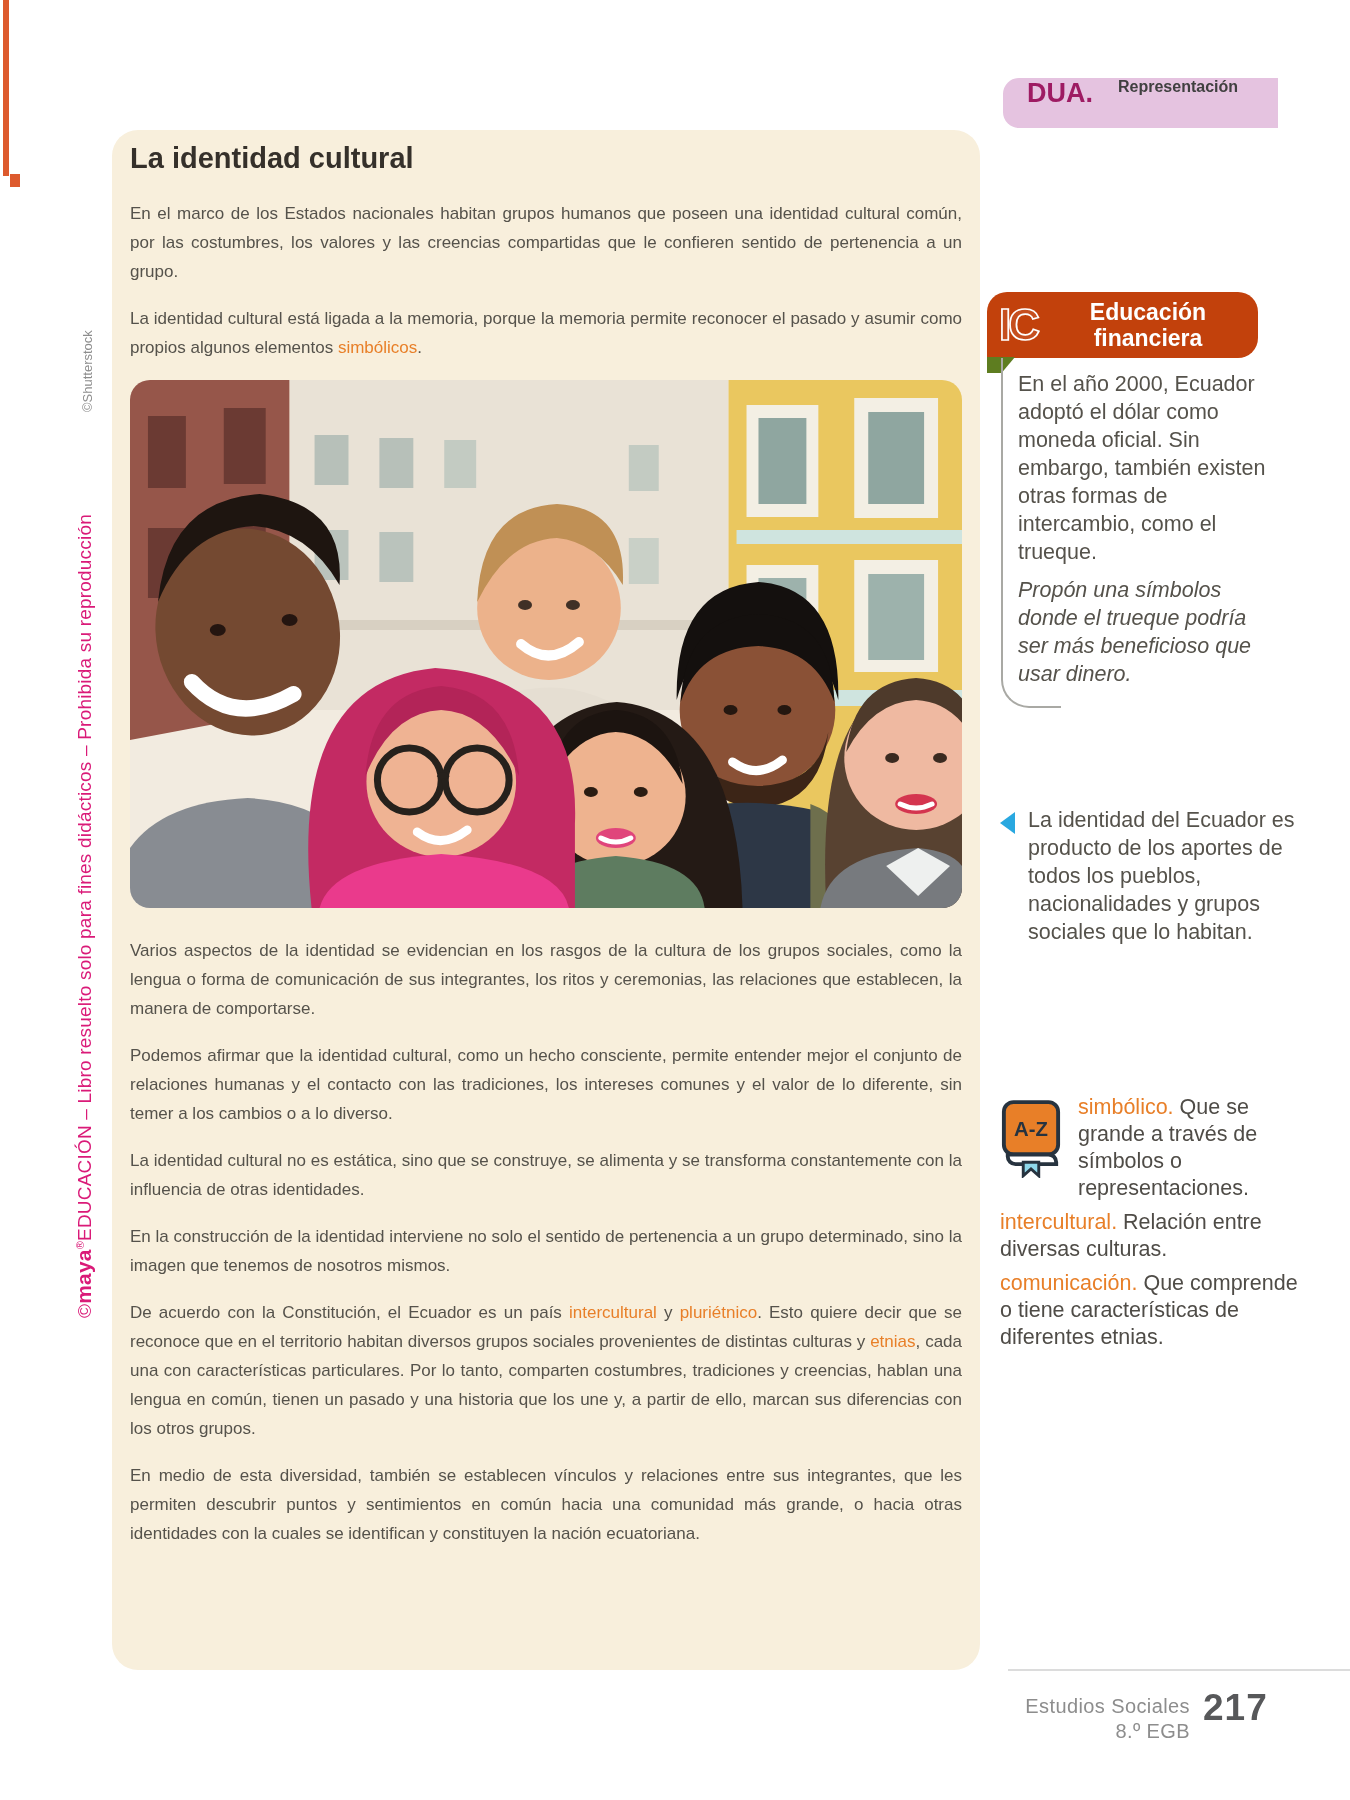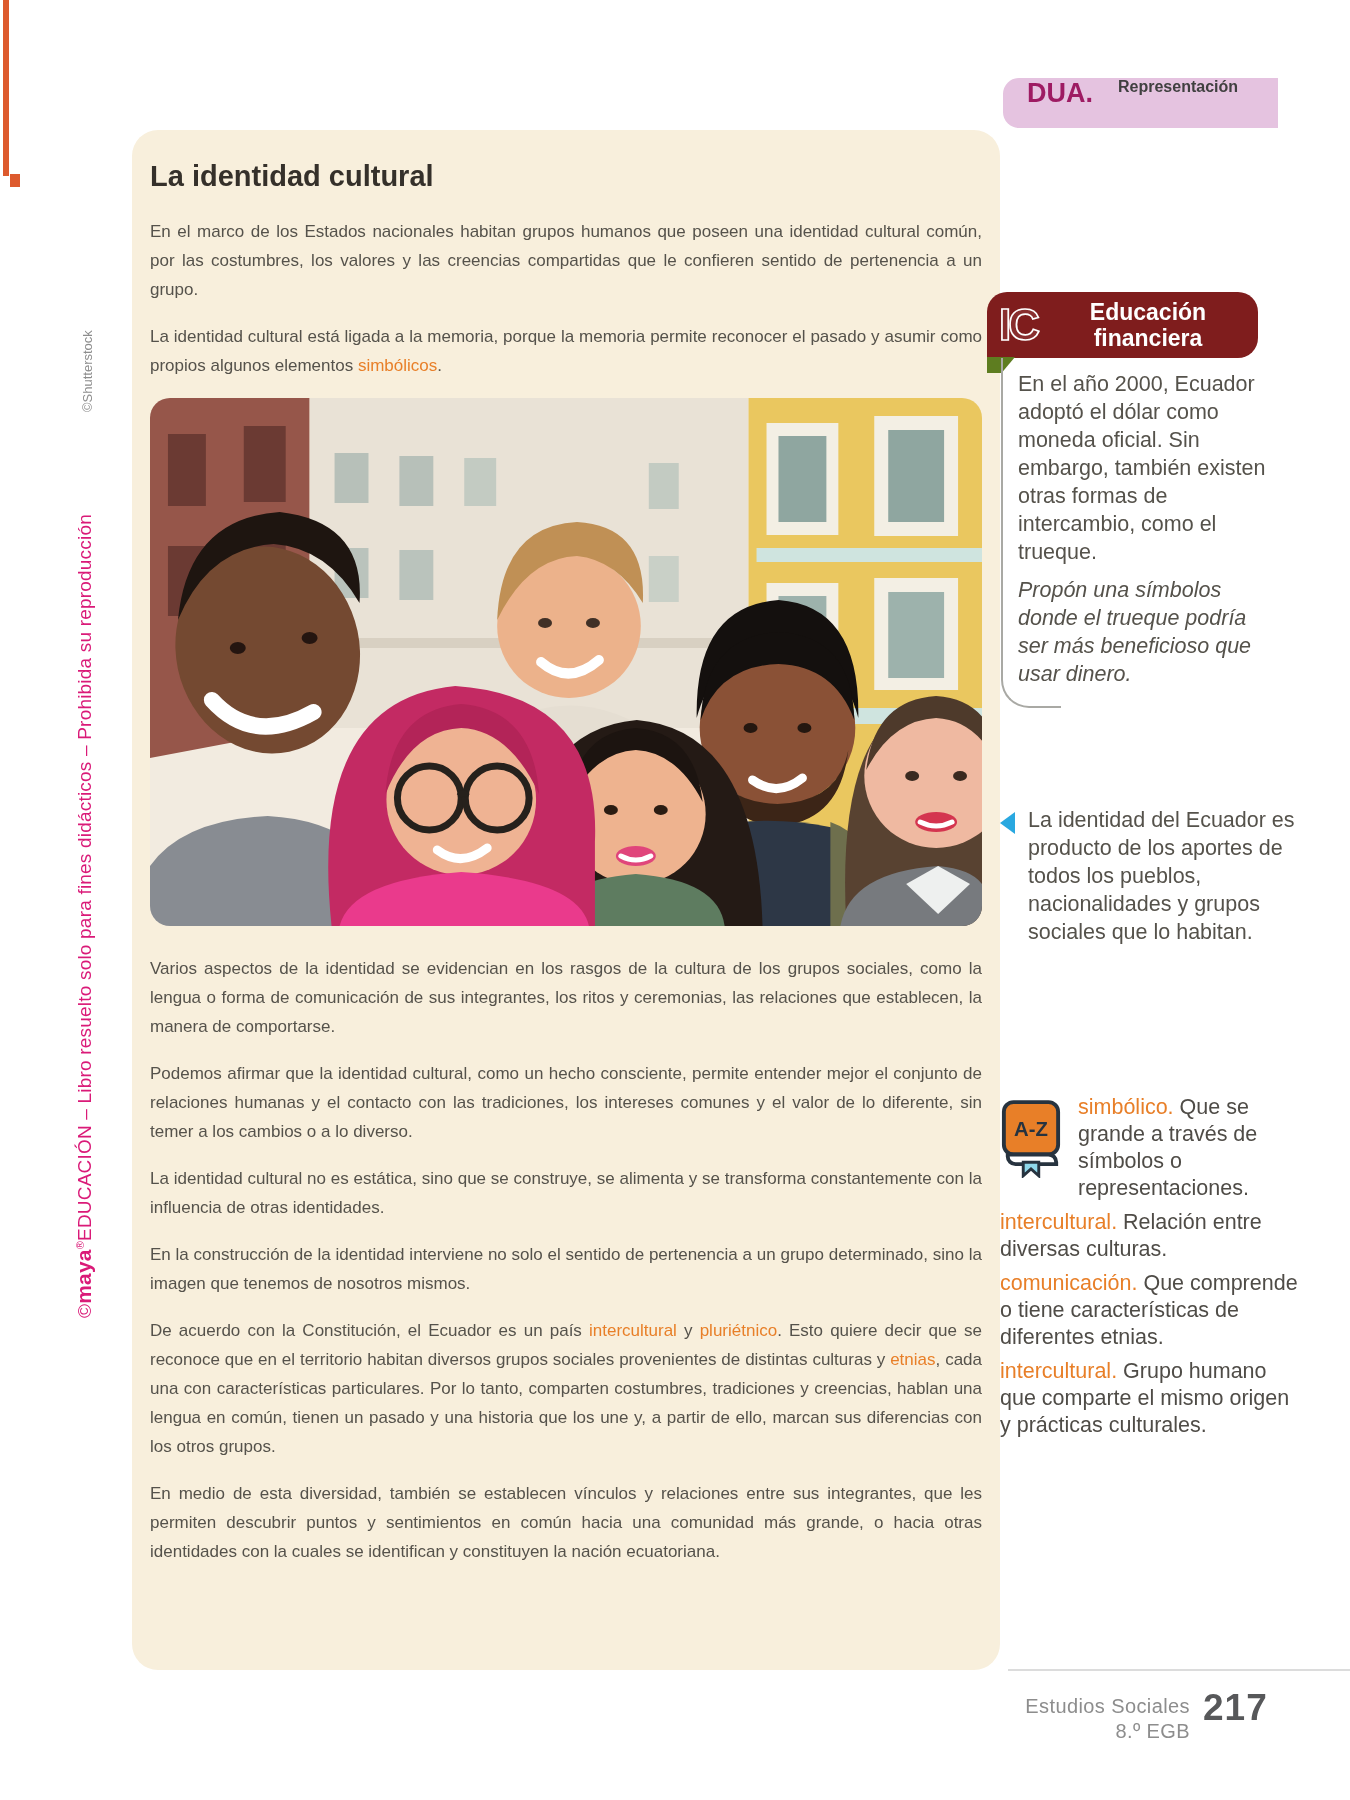--- a/index.html
+++ b/index.html
@@ -27,35 +27,35 @@
   .dua-badge{
     position:absolute;left:1003px;top:78px;width:275px;height:50px;background:#e5c3e0;
     border-radius:16px 0 0 16px;display:flex;align-items:flex-start;padding-left:24px;box-sizing:border-box;
   }
   .dua-prefix{color:#9e1b63;font-weight:bold;font-size:27px;}
   .dua-label{color:#404040;font-weight:bold;font-size:16px;margin-left:25px;}
 
   
   .content-box{
     position:absolute;left:112px;top:130px;width:868px;height:1540px;background:#f8efdc;
-    border-radius:26px;box-sizing:border-box;padding:30px 18px 0 18px;margin-left:20px;
+    border-radius:26px;box-sizing:border-box;padding:12px 18px 0 18px;
   }
   .content-box h1{margin:0 0 24px 0;font-size:29px;color:#35302a;font-weight:bold;}
   .content-box p.body{
     margin:0 0 18px 0;font-size:17px;line-height:29px;color:#55524b;text-align:justify;
   }
   .kw{color:#e87f28;}
   figure.photo{
     margin:4px 0 28px 0;width:832px;height:528px;border-radius:20px;overflow:hidden;
   }
   figure.photo svg{display:block;width:100%;height:100%;}
 
   
   .finance-badge{
-    position:absolute;left:987px;top:292px;width:271px;height:66px;background:#7f1d1d;
+    position:absolute;left:987px;top:292px;width:271px;height:66px;background:#c2410c;
     border-radius:20px 20px 20px 0;color:#fff;box-sizing:border-box;
   }
   .ic-logo{
     position:absolute;left:12px;top:8px;font-size:44px;font-weight:bold;letter-spacing:-3px;
     color:rgba(255,255,255,0.08);-webkit-text-stroke:1.7px #ffffff;
   }
   .finance-badge .badge-text{
     position:absolute;left:66px;top:7px;width:190px;text-align:center;
     font-weight:bold;font-size:23px;line-height:26px;
   }
@@ -236,21 +236,20 @@
 <aside class="glossary">
   <svg class="az" viewBox="0 0 64 82">
     <rect x="4" y="4" width="56" height="54" rx="10" fill="#e87f28" stroke="#27333f" stroke-width="4"></rect>
     <text x="32" y="39" font-size="21" font-weight="bold" fill="#27333f" text-anchor="middle" font-family="Liberation Sans, sans-serif">A-Z</text>
     <path d="M8 58 H50 a8 8 0 0 1 8 8 v2 H16 a8 8 0 0 1 -8 -8 Z" fill="#ffffff" stroke="#27333f" stroke-width="4"></path>
     <path d="M24 66 v14 l8 -7 8 7 v-14 Z" fill="#8fd8ea" stroke="#27333f" stroke-width="3"></path>
   </svg>
   <p class="entry"><span class="term">simbólico.</span><span> Que se grande a través de símbolos o representaciones.</span></p>
   <p class="entry"><span class="term">intercultural.</span><span> Relación entre diversas culturas.</span></p>
   <p class="entry"><span class="term">comunicación.</span><span> Que comprende o tiene características de diferentes etnias.</span></p>
-  <p class="entry"><span class="term">intercultural.</span><span> Grupo humano que comparte el mismo origen y prácticas culturales.</span></p>
 </aside>
 
 <div class="footer-rule"></div>
 <div class="footer-meta">
   <div>Estudios Sociales</div>
   <div>8.º EGB</div>
 </div>
 <div class="page-num">217</div>
 
 </body></html>

